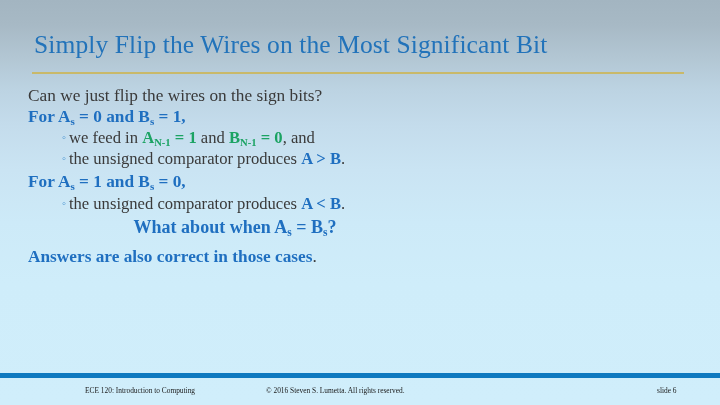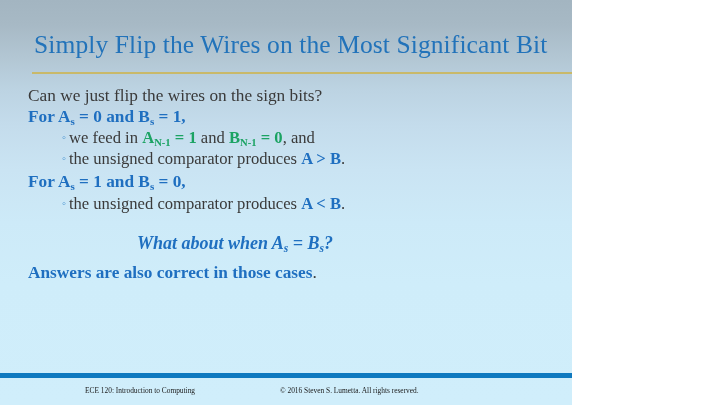--- a/index.html
+++ b/index.html
@@ -5,21 +5,21 @@
   html, body {
     margin: 0;
     padding: 0;
     background: #ffffff;
   }
   body {
     font-family: "Liberation Serif", "DejaVu Serif", serif;
   }
   #slide {
     position: relative;
-    width: 572px;
+    width: 720px;
     height: 405px;
     overflow: hidden;
     background: linear-gradient(to bottom,
         #a3b5c1 0%,
         #a7b9c5 6%,
         #b2c6d3 14%,
         #bcd3e2 22%,
         #c4dcec 31%,
         #cae4f3 42%,
         #cdeaf8 55%,
@@ -77,27 +77,26 @@
   .green { color: #1ba363; font-weight: bold; }
   .dark  { color: #3a3a3a; }
   sub {
     font-size: 0.64em;
     line-height: 0;
     vertical-align: -0.28em;
   }
   #q-line {
     padding-left: 0;
     text-align: center;
-    margin-top: 20px;
+    margin-top: 4px;
     margin-right: 250px;
     font-size: 18px;
     color: #1f6fc0;
     font-weight: bold;
     white-space: nowrap;
-    font-style: italic;
   }
   #flip-line {
     margin-top: 9px;
   }
   #answer-line {
     margin-top: 9px;
     font-size: 17.3px;
   }
 
   
@@ -112,21 +111,21 @@
   #footer {
     position: absolute;
     left: 0;
     top: 386px;
     width: 720px;
     height: 14px;
     font-size: 7.4px;
     color: #1a1a1a;
   }
   #footer .f-left   { position: absolute; left: 41px;  top: 0; padding-left: 44px; }
-  #footer .f-center { position: absolute; left: 280px; top: 0; }
+  #footer .f-center { position: absolute; left: 266px; top: 0; }
   #footer .f-right  { position: absolute; left: 657px; top: 0; }
 </style>
 </head>
 <body>
 
 <div id="slide">
 
   <div id="title">Simply Flip the Wires on the Most Significant Bit</div>
   <div id="title-rule"></div>
 

